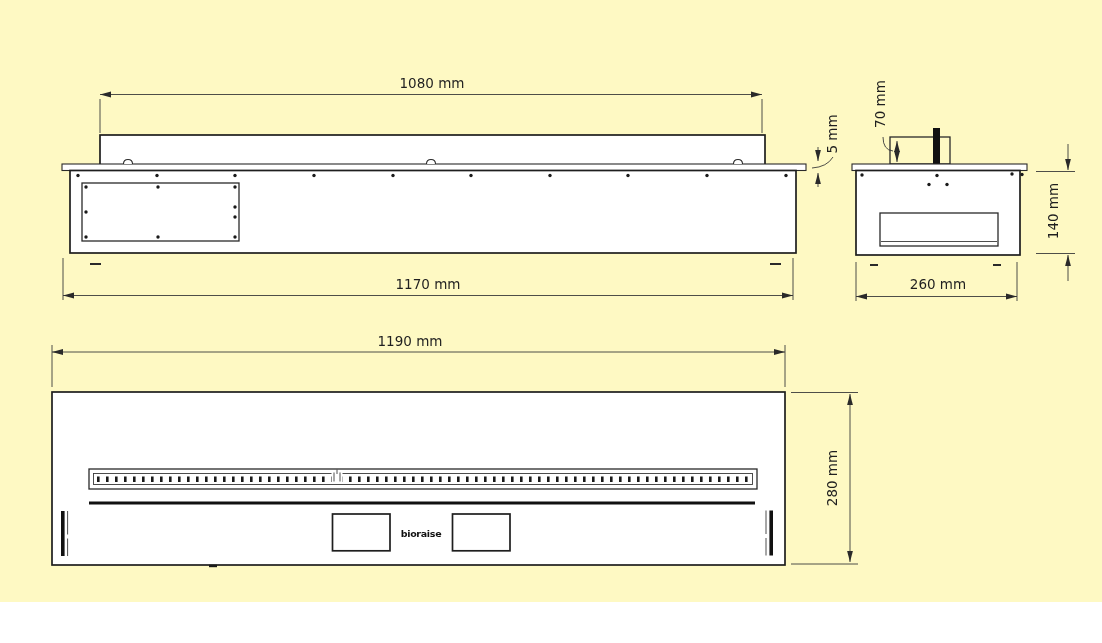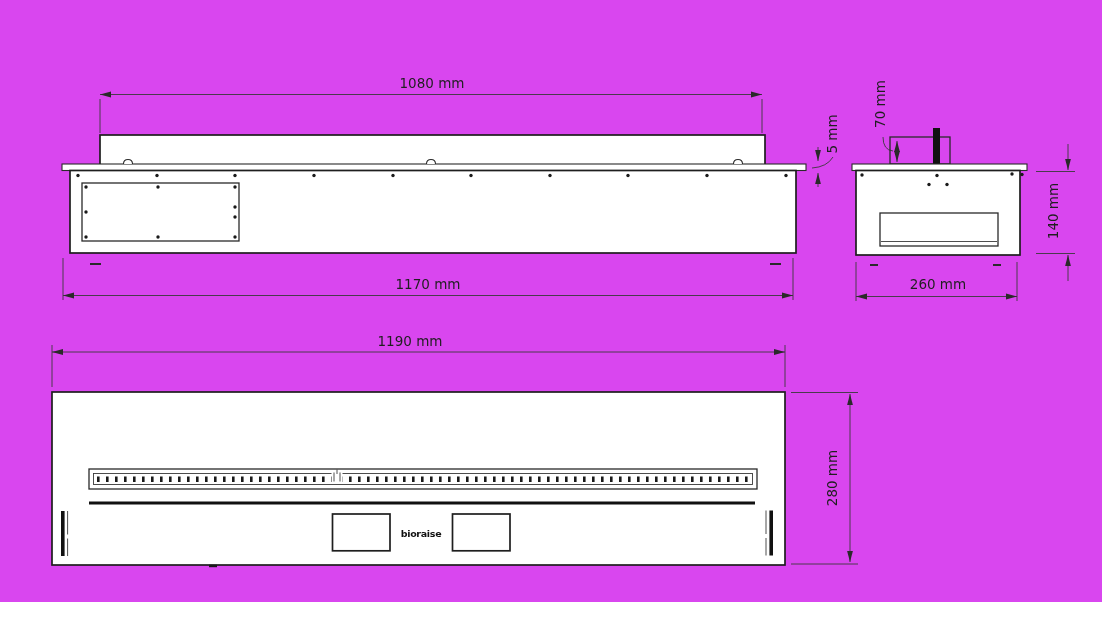--- a/index.html
+++ b/index.html
@@ -7,21 +7,21 @@
     padding: 0;
     background: #ffffff;
     width: 1102px;
     height: 643px;
     overflow: hidden;
   }
   .stage {
     position: relative;
     width: 1102px;
     height: 602px;
-    background: #d946ef;
+    background: #fef9c3;
   }
   svg text {
     font-family: "DejaVu Sans", "Liberation Sans", sans-serif;
     font-size: 13.5px;
     fill: #1f1f1f;
   }
   svg text.logo {
     font-size: 9.5px;
     font-weight: bold;
     letter-spacing: -0.3px;

